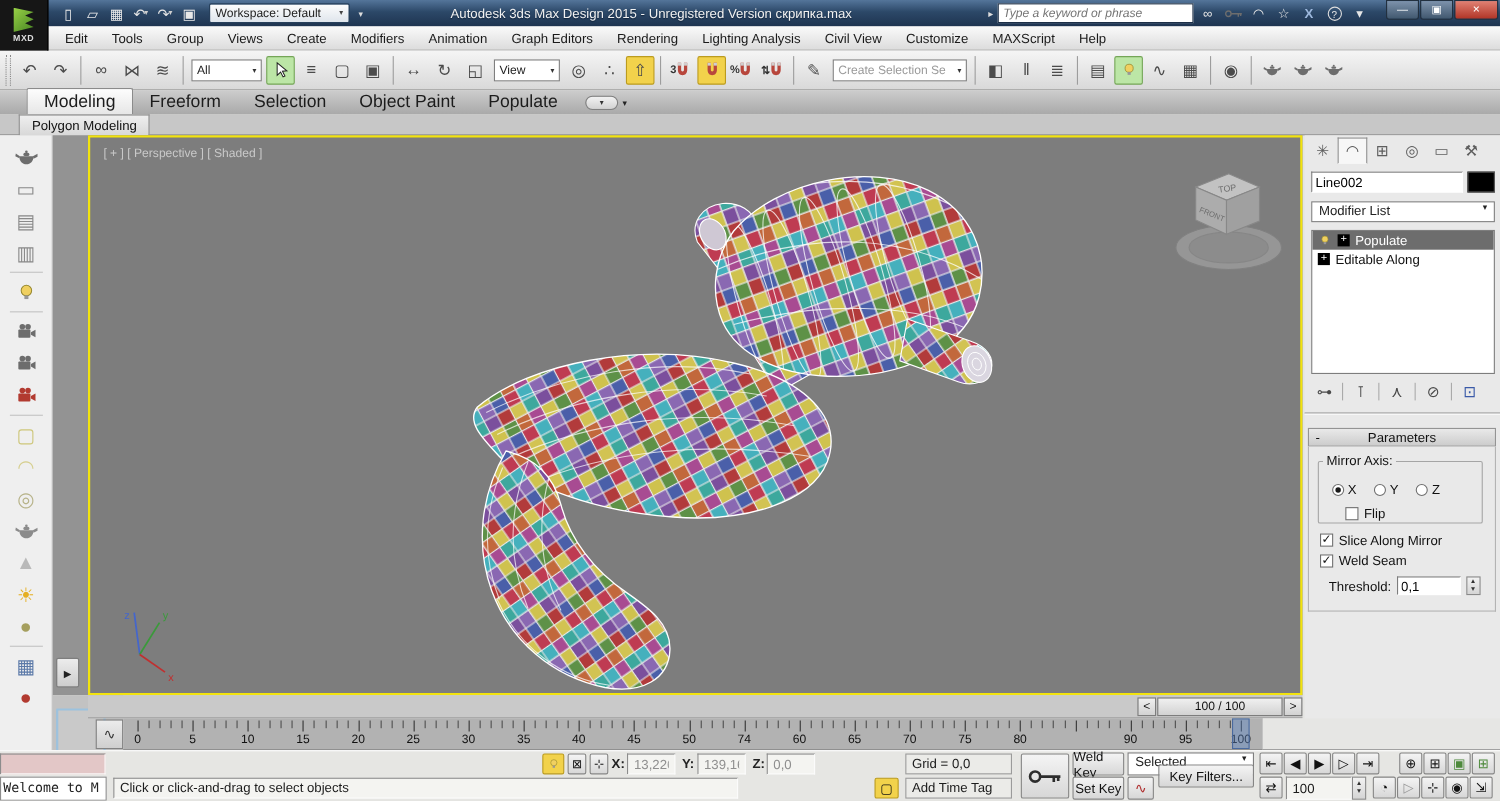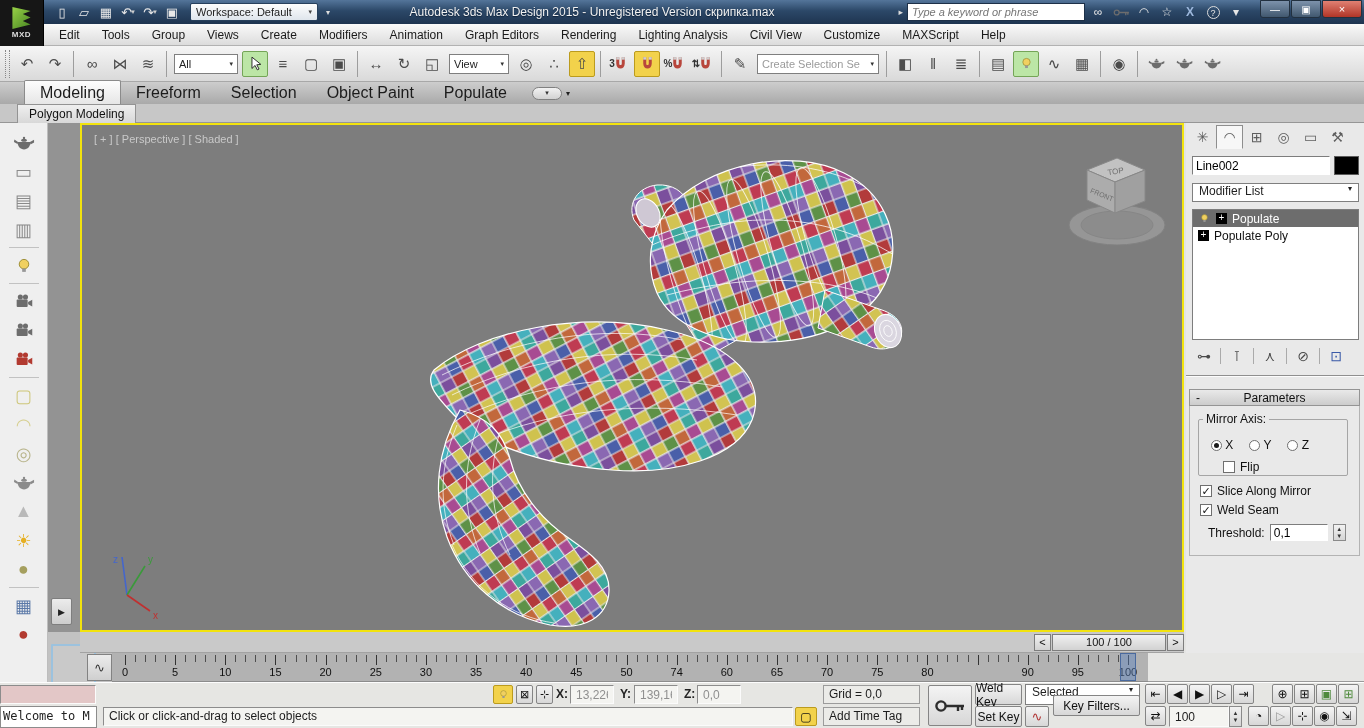--- a/index.html
+++ b/index.html
@@ -597,21 +597,21 @@
   <div id="stackbox">
       <div class="srow sel">
         <svg class="ic">
           <use href="#i-bulb"></use>
         </svg>
         <span class="plusbox">+</span>
         <span>Populate</span>
       </div>
       <div class="srow">
         <span class="plusbox">+</span>
-        <span>Populate Poly</span>
+        <span>Editable Along</span>
       </div>
     </div>
   <div id="stacktools">
       <div class="stbtn">
         <span>⊶</span>
       </div>
       <span class="stsep"></span>
       <div class="stbtn">
         <span>⊺</span>
       </div>
@@ -794,21 +794,21 @@
     <div class="tick" style="left: 1005.97px;"></div>
     <div class="tick maj" style="left: 1016px;"></div>
     <div class="ticklbl" style="left: 1016px;">100</div>
     <div id="framehandle" style="left: 1008px;"></div>
   </div>
 <div id="rulerfill"></div>
 
 <div id="statusbar">
   <div id="pinkbox"></div>
   <div id="listener">Welcome to M</div>
-  <div class="sunken" style="left:103px;top:24px;width:690px;height:19px">Click or click-and-drag to select objects</div>
+  <div class="sunken" style="left:103px;top:24px;width:568px;height:19px">Click or click-and-drag to select objects</div>
   <div class="raised" style="left:493px;top:2px;width:20px;height:19px;background:#f2d24b;border-color:#bb9b1e">
       <svg class="ic" style="width:13px;height:13px">
         <use href="#i-bulb"></use>
       </svg>
     </div>
   <div class="raised" style="left:516px;top:2px;width:17px;height:19px;font-size:11px">
       <span>⊠</span>
     </div>
   <div class="raised" style="left:536px;top:2px;width:17px;height:19px;font-size:11px">
       <span>⊹</span>

